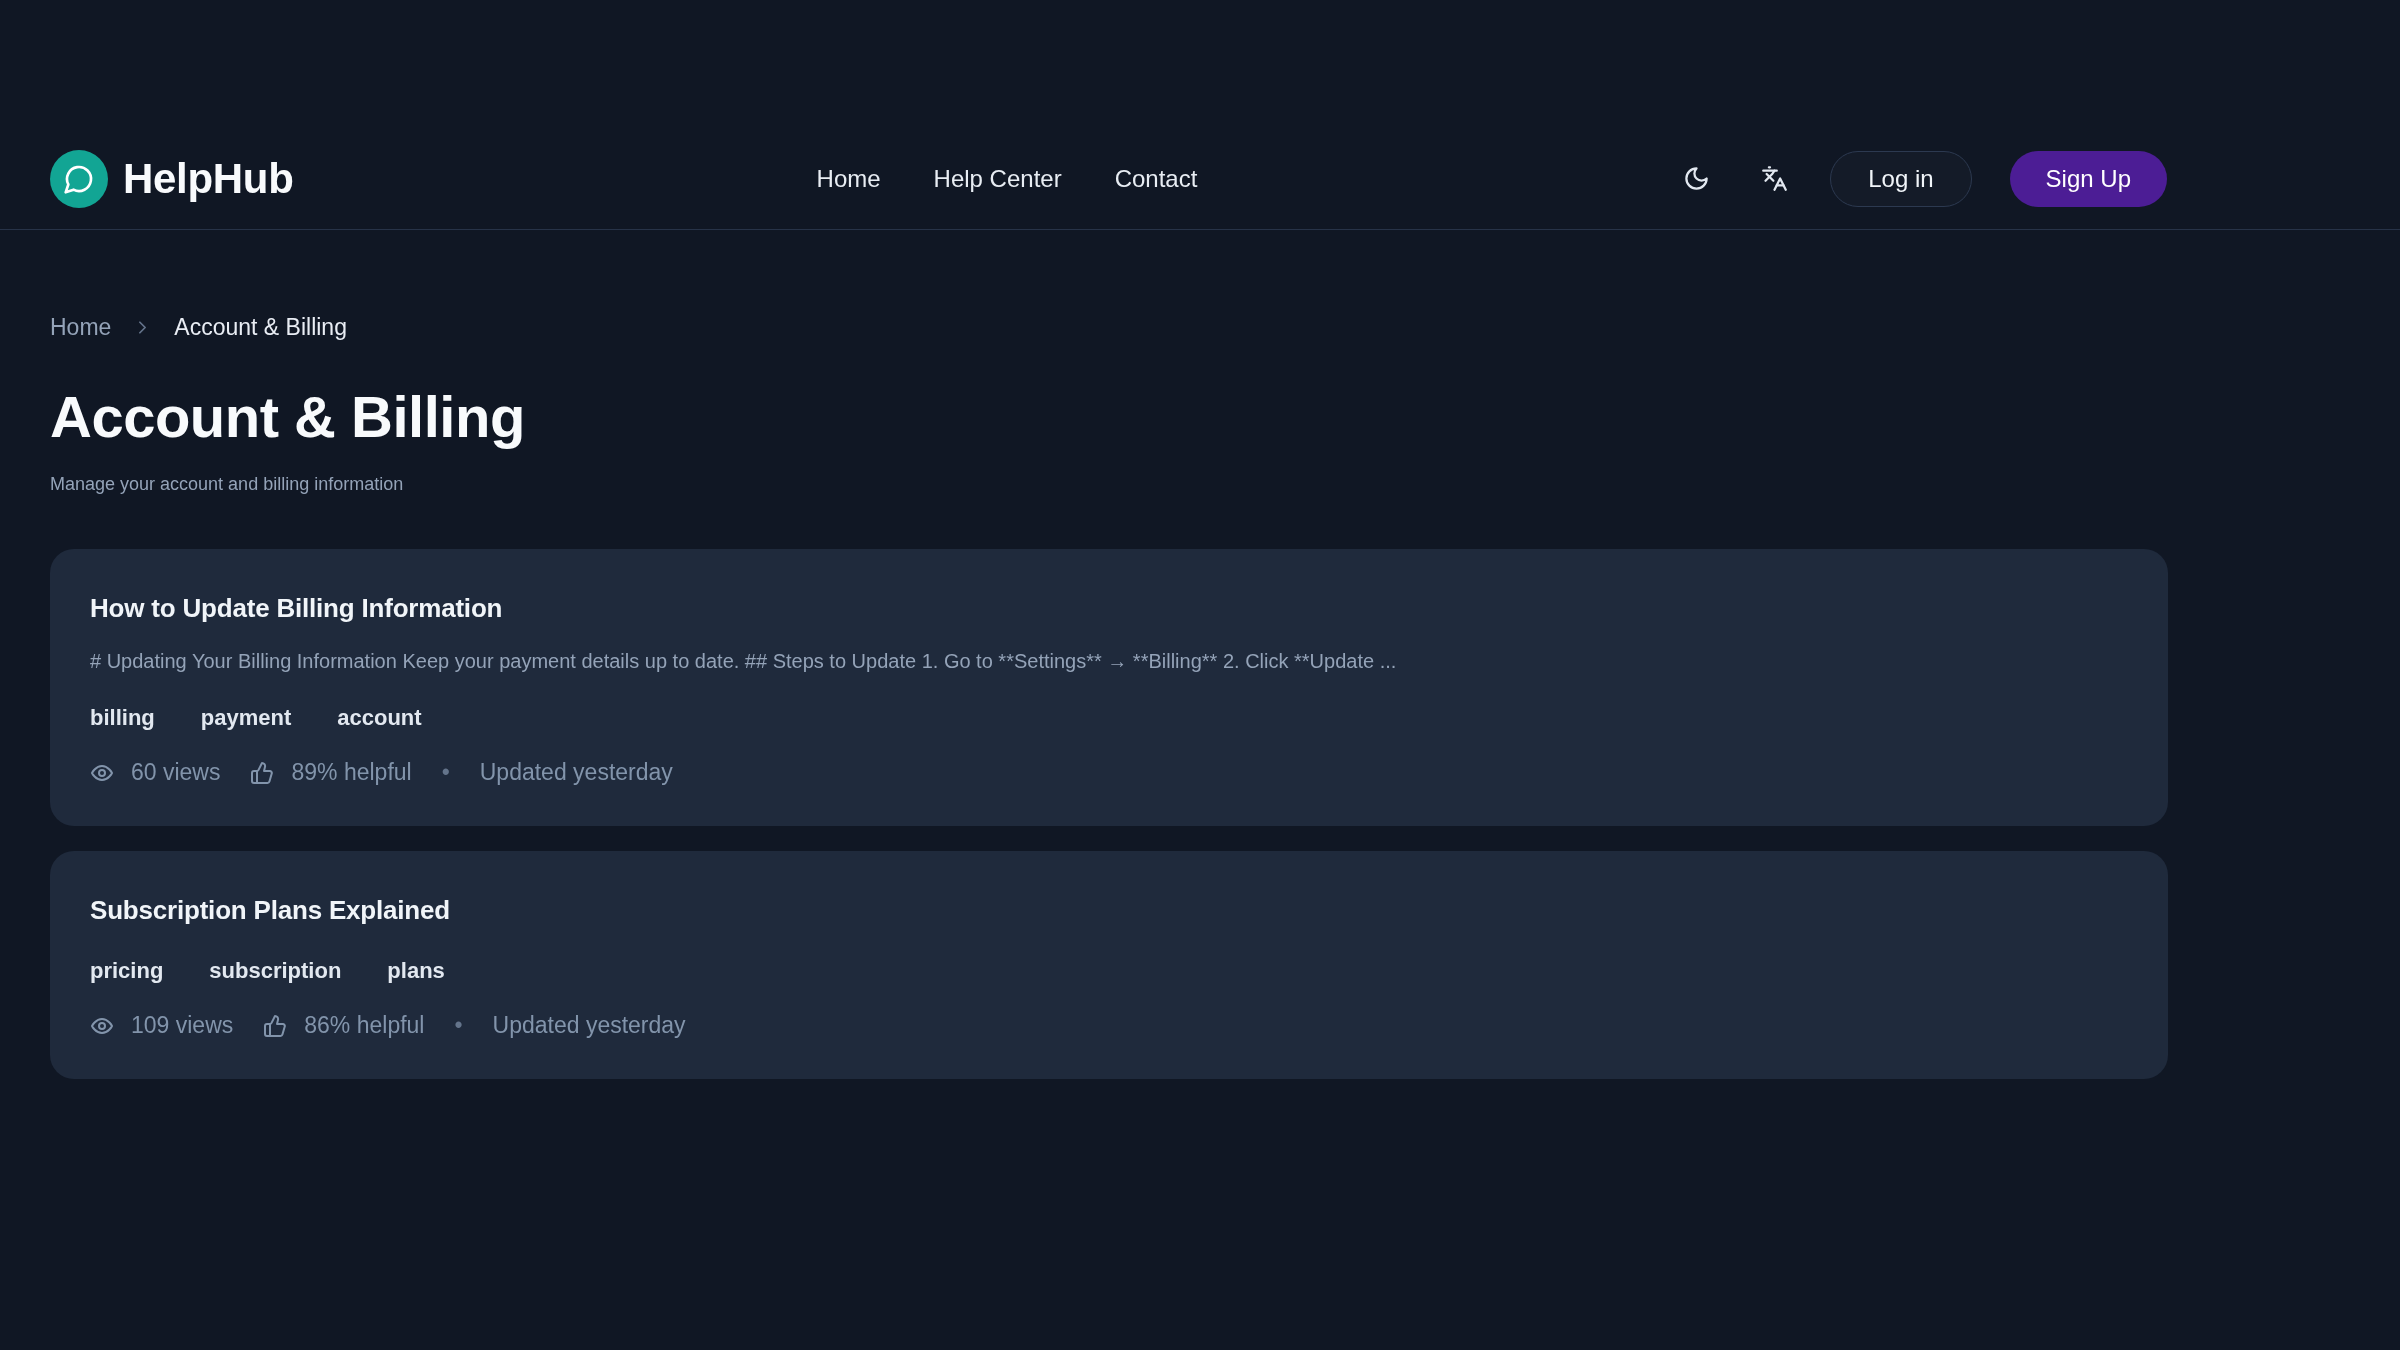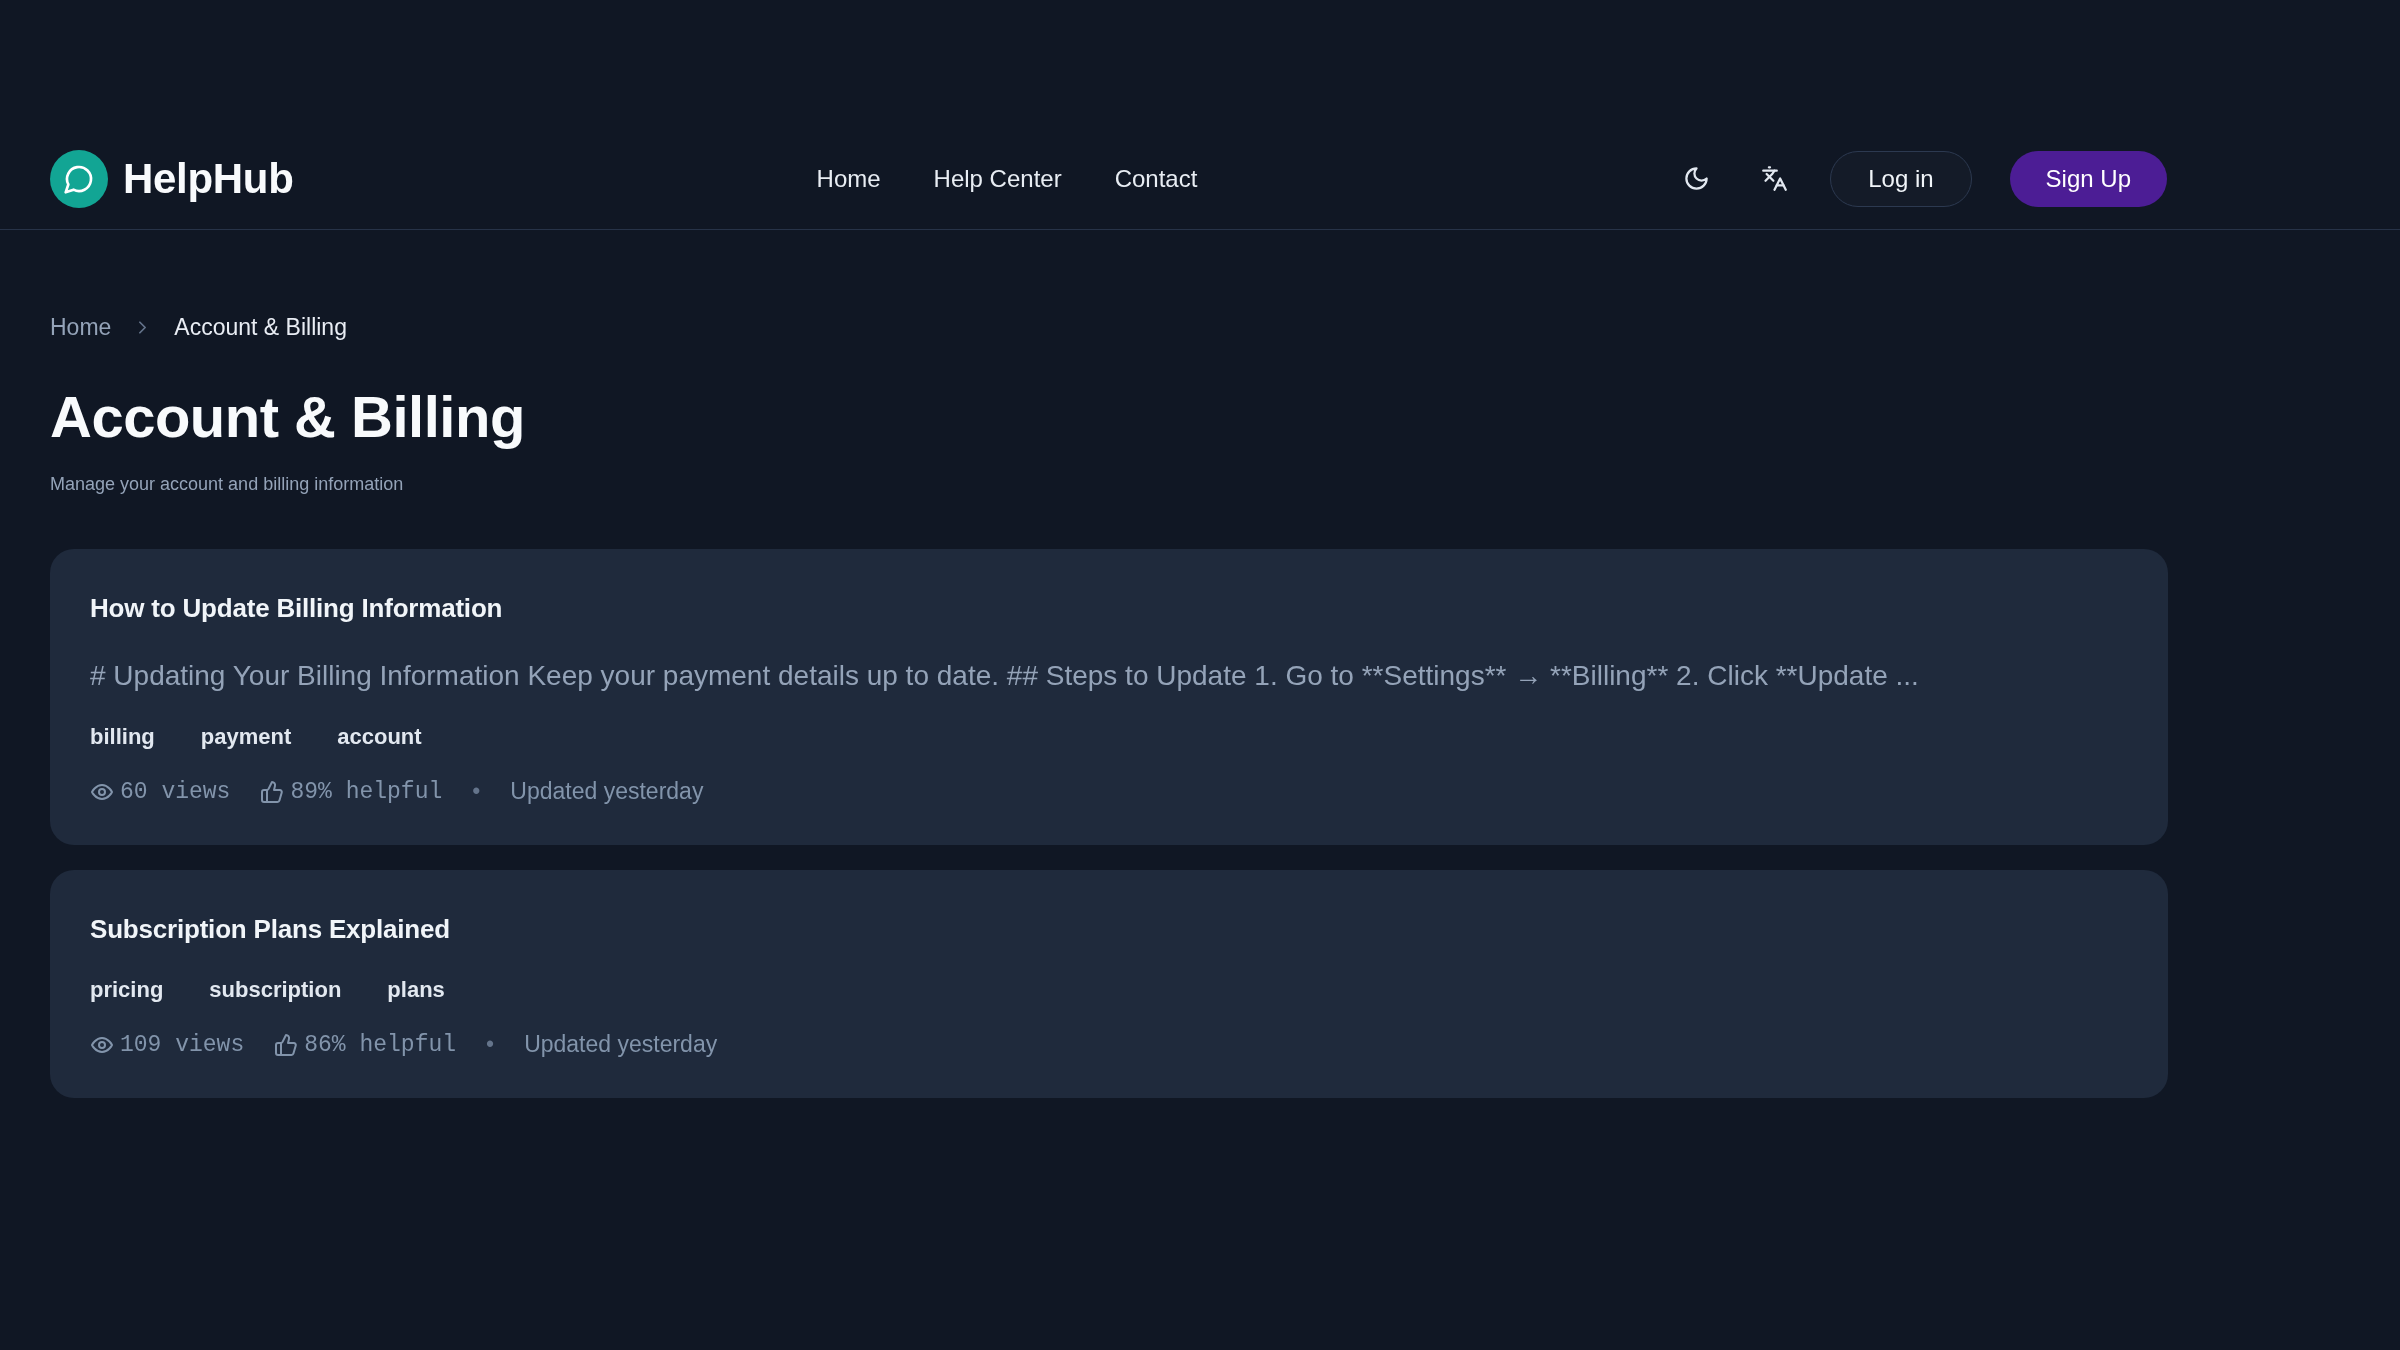--- a/index.html
+++ b/index.html
@@ -92,36 +92,36 @@
     padding: 44px 40px 40px 40px;
     cursor: pointer;
   }
   .card-title {
     font-size: 26px;
     font-weight: 600;
     color: #f1f5f9;
     letter-spacing: -0.2px;
   }
   .card-excerpt {
-    margin-top: 36px;
-    font-size: 28px;
+    margin-top: 26px;
+    font-size: 20px;
     color: #94a3b8;
     white-space: nowrap;
     overflow: hidden;
   }
   .card-tags { margin-top: 32px; display: flex; gap: 46px; }
   .tag { font-size: 22px; font-weight: 700; color: #e2e8f0; }
 
   .card-meta {
     margin-top: 28px;
     display: flex; align-items: center;
     font-size: 23px;
     color: #8294ab;
   }
-  .meta-group { display: flex; align-items: center; gap: 6px; font-family: Liberation Mono, monospace; }
+  .meta-group { display: flex; align-items: center; gap: 17px; }
   .meta-gap { margin-left: 30px; }
   .meta-dot { margin: 0 30px; color: #64748b; font-size: 23px; }
   .meta-icon { stroke: #8294ab; }
 </style>
 </head>
 <body>
 
 <header class="header">
   <div class="header-inner">
     <div class="brand">

